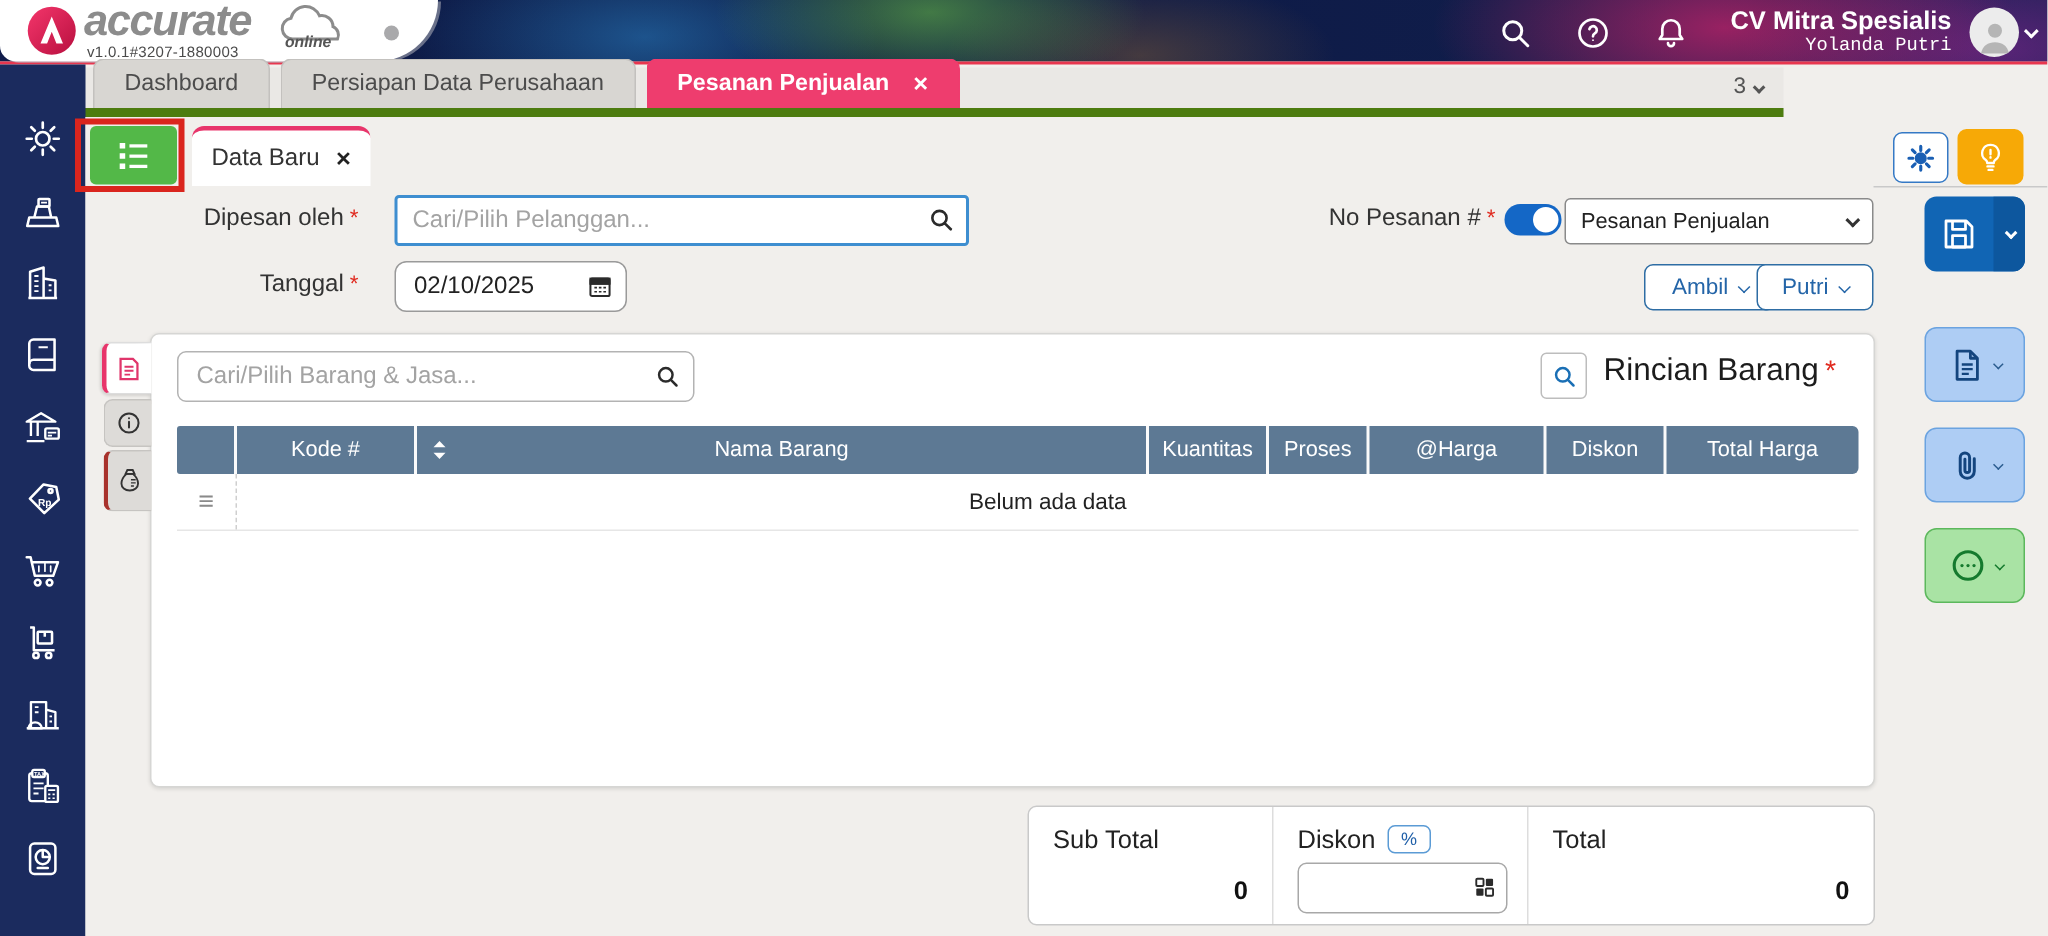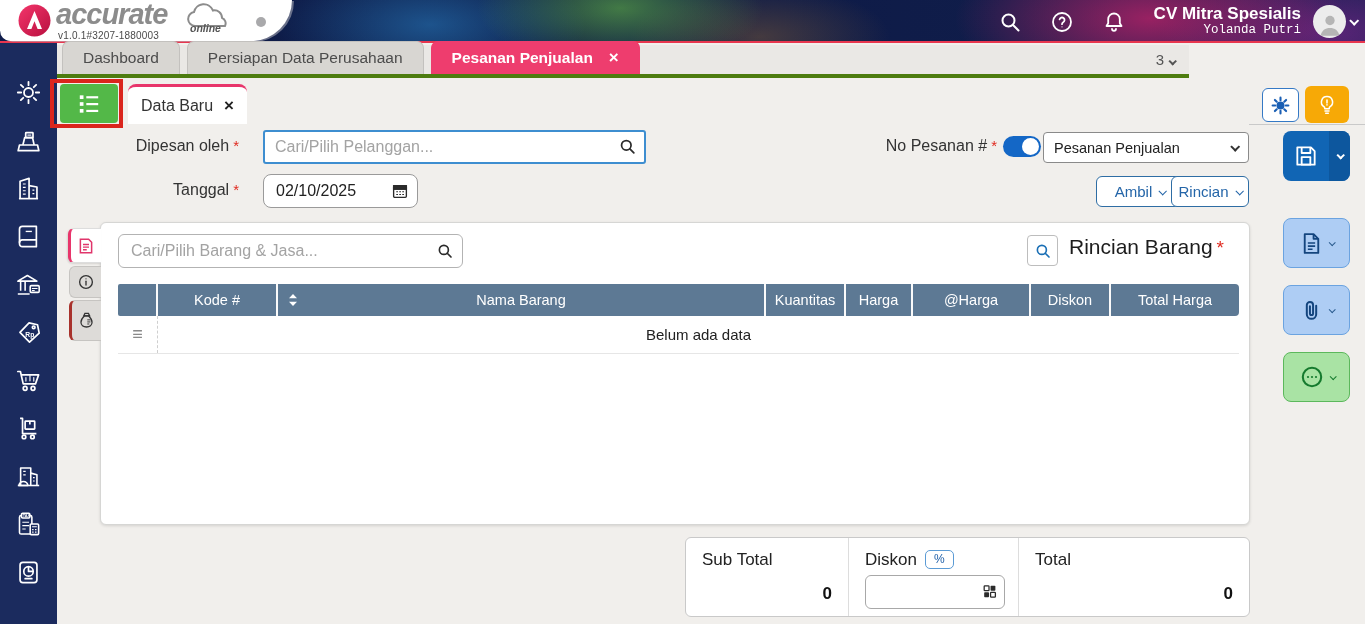--- a/index.html
+++ b/index.html
@@ -31,21 +31,21 @@
   .top-icon-btn { width:24px; height:24px; margin-right:28px; cursor:pointer; }
   .company-block { text-align:right; color:#fff; margin-right:12px; line-height:1.1; }
   .company-name { font-size:17px; font-weight:bold; }
   .user-name { font-size:12.5px; font-weight:normal;font-family:Liberation Mono, monospace; }
   .avatar { width:33px; height:33px; border-radius:50%; background:#ececec; display:flex; align-items:flex-end; justify-content:center; overflow:hidden; margin-right:4px; }
   .chev { display:inline-block; width:7px; height:7px; border-right:2px solid currentColor; border-bottom:2px solid currentColor; transform:rotate(45deg) translateY(-1px); }
   .top-chev { color:#fff; margin-right:8px; }
 
   
   .tabbar { position:absolute; left:0; top:45px; width:1189px; height:33px; background:#eae8e5;
-    border-bottom:4px solid #4d7c0f; display:flex; align-items:flex-end; }
+    border-bottom:6px solid #4d7c0f; display:flex; align-items:flex-end; }
   .tabbar .spacer { width:62px; }
   .tab { height:33px; display:flex; align-items:center; padding:0 20px; margin-right:7px;
     background:#d8d6d2; border:1px solid #c3c1be; border-bottom:none; border-radius:7px 7px 0 0;
     font-size:15.5px; color:#4c4c4c; cursor:pointer; white-space:nowrap; }
   .tab.active { background:#ee3d6e; border-color:#ee3d6e; color:#fff; font-weight:bold; }
   .tab .close-x { margin-left:16px; font-weight:bold; font-size:17px; }
   .tab-counter { position:absolute; right:14px; bottom:6px; font-size:15px; color:#555; cursor:pointer; }
   .tab-counter .chev { border-color:#555; width:6px; height:6px; margin-left:5px; }
 
   
@@ -400,21 +400,21 @@
     <div class="doc-type">
       <span>Pesanan Penjualan</span>
       <span class="chev"></span>
     </div>
 
     <div class="mini-btn ambil-btn">
       <span>Ambil</span>
         <span class="chev"></span>
     </div>
     <div class="mini-btn proses-btn">
-      <span>Rincian</span>
+      <span>Putri</span>
         <span class="chev"></span>
     </div>
 
     <section class="panel">
       <div class="item-input-wrap">
         <input class="item-input" placeholder="Cari/Pilih Barang &amp; Jasa..." style="">
         <span class="in-icon" style="top:8px;">
           <svg width="18" height="18" viewBox="0 0 24 24" fill="none" stroke="#2b2b2b" stroke-width="2.2" stroke-linecap="round">
             <circle cx="10.5" cy="10.5" r="6"></circle>
               <path d="M15 15l5 5"></path>
@@ -443,21 +443,21 @@
                 <path d="M5 1l4 4.2H1z"></path>
                   <path d="M5 13L1 8.8h8z"></path>
                 </svg>
             </span>
             <span>Nama Barang</span>
           </div>
           <div class="gh c3">
               <span>Kuantitas</span>
             </div>
           <div class="gh c4">
-              <span>Harga</span>
+              <span>Proses</span>
             </div>
           <div class="gh c5">
               <span>@Harga</span>
             </div>
           <div class="gh c6">
               <span>Diskon</span>
             </div>
           <div class="gh c7">
               <span>Total Harga</span>
             </div>

